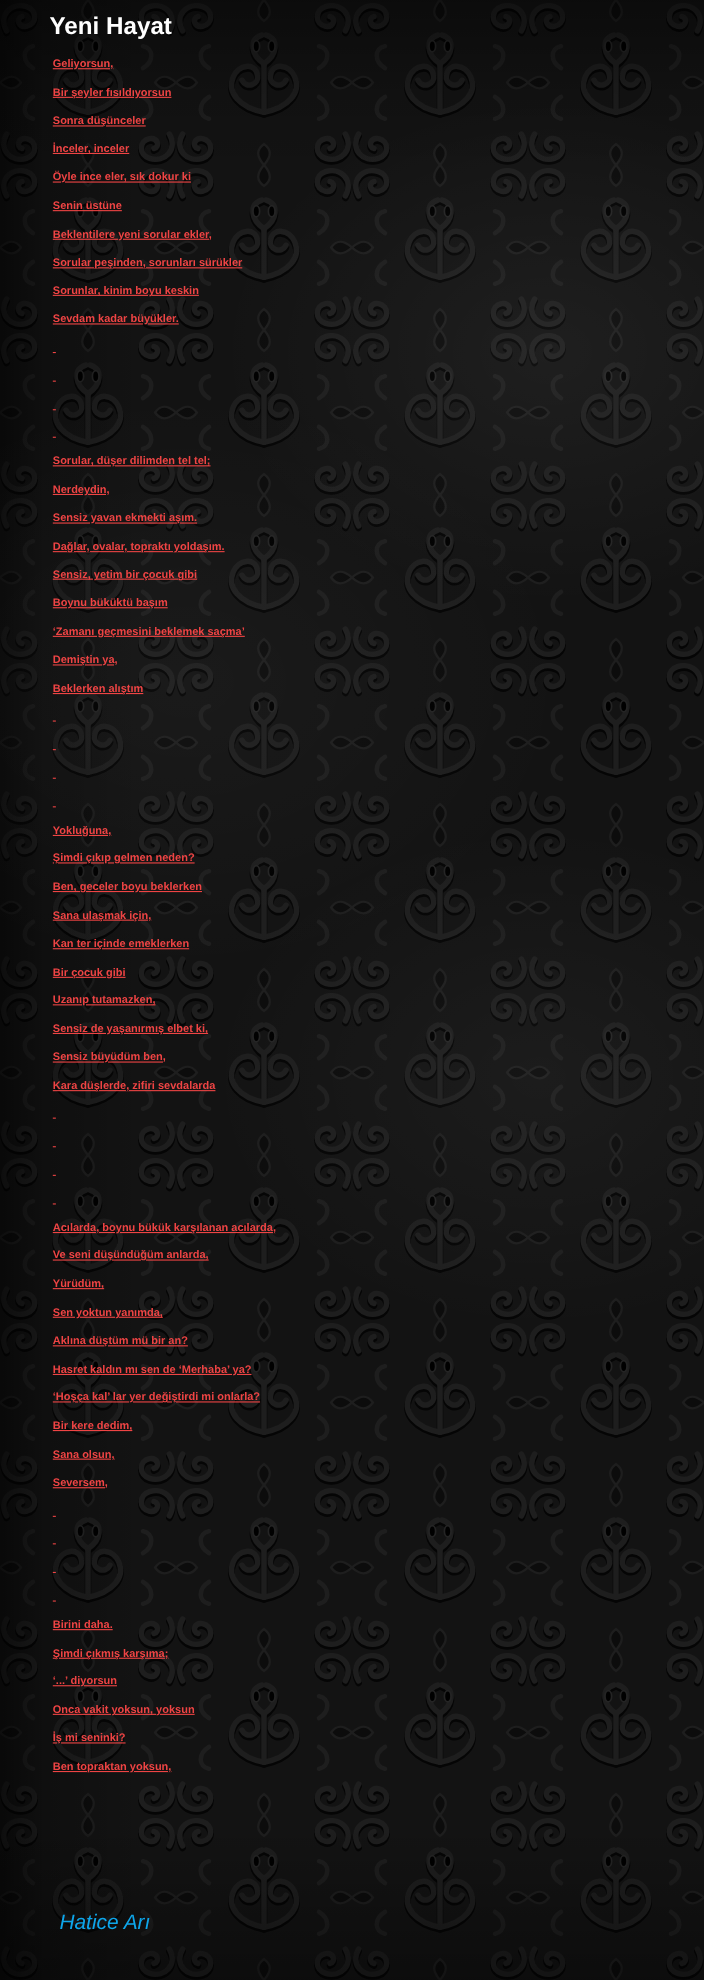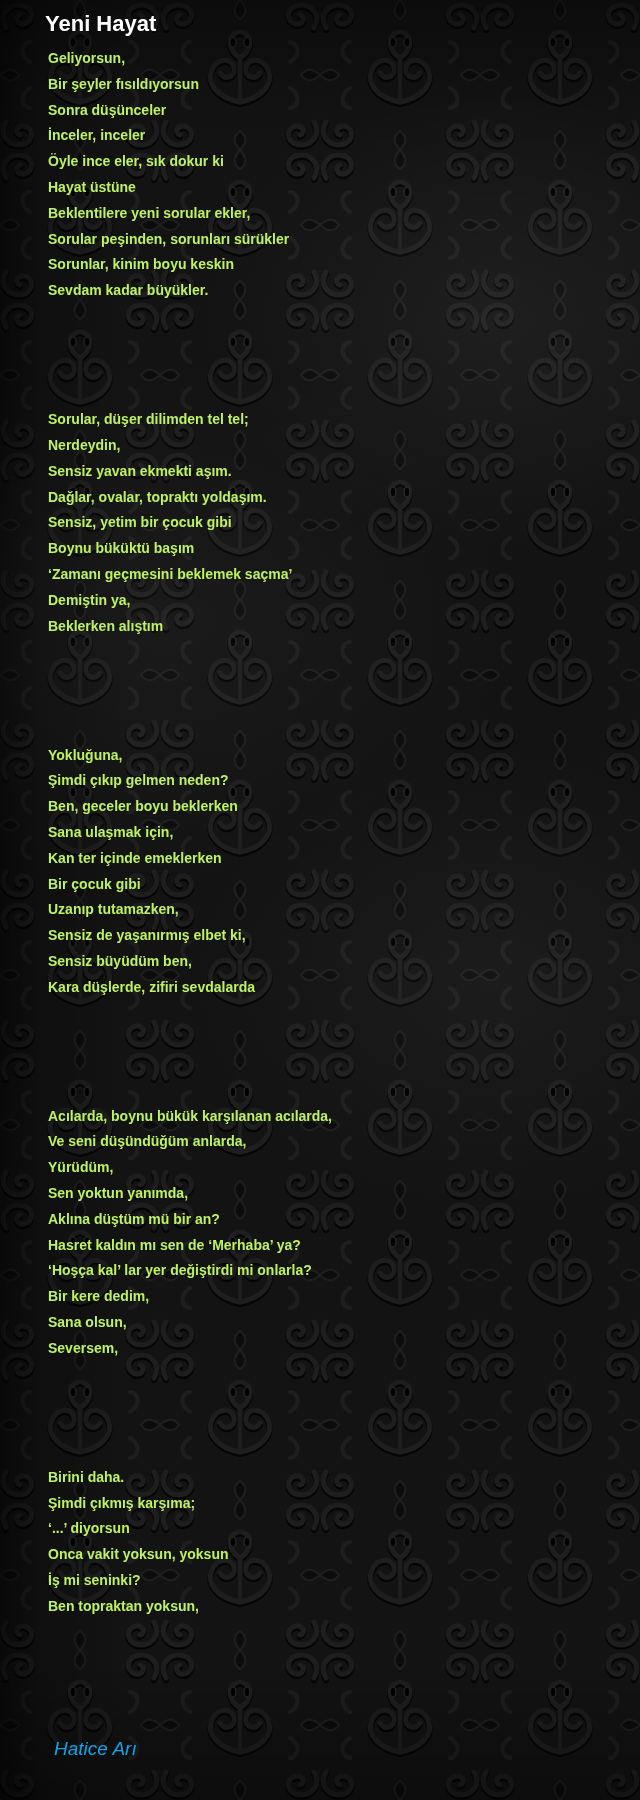--- a/index.html
+++ b/index.html
@@ -43,24 +43,25 @@
     font-weight: 700;
     color: #ffffff;
     line-height: 26px;
     white-space: nowrap;
   }
   .poem {
     position: absolute;
     left: 48px;
     top: 46px;
     width: 560px;
-    font-size: 14px;
+    font-size: 10px;
     font-weight: 700;
-    color: #bef264;
+    color: #ef4444;
     line-height: 25.8px;
+    text-decoration: underline;
   }
   .poem-line {
     white-space: pre;
   }
   .author {
     position: absolute;
     left: 54px;
     top: 1737px;
     font-size: 19px;
     font-style: italic;
@@ -124,21 +125,21 @@
   <div class="sheen"></div>
 
   <div class="title">Yeni Hayat</div>
 
   <div class="poem">
       <div class="poem-line">Geliyorsun,</div>
       <div class="poem-line">Bir şeyler fısıldıyorsun</div>
       <div class="poem-line">Sonra düşünceler</div>
       <div class="poem-line">İnceler, inceler</div>
       <div class="poem-line">Öyle ince eler, sık dokur ki</div>
-      <div class="poem-line">Hayat üstüne</div>
+      <div class="poem-line">Senin üstüne</div>
       <div class="poem-line">Beklentilere yeni sorular ekler,</div>
       <div class="poem-line">Sorular peşinden, sorunları sürükler</div>
       <div class="poem-line">Sorunlar, kinim boyu keskin</div>
       <div class="poem-line">Sevdam kadar büyükler.</div>
       <div class="poem-line">&nbsp;</div>
       <div class="poem-line">&nbsp;</div>
       <div class="poem-line">&nbsp;</div>
       <div class="poem-line">&nbsp;</div>
       <div class="poem-line">Sorular, düşer dilimden tel tel;</div>
       <div class="poem-line">Nerdeydin,</div>

